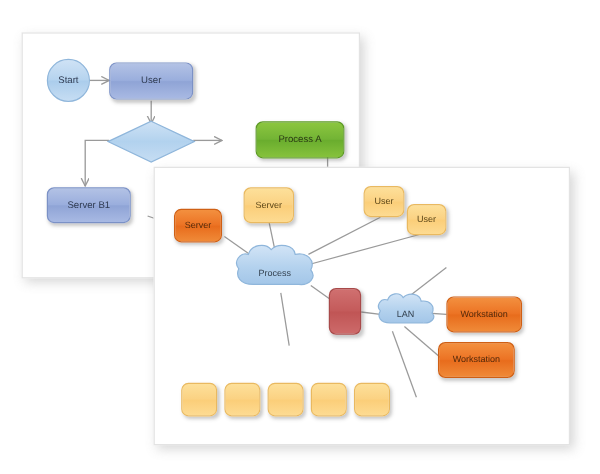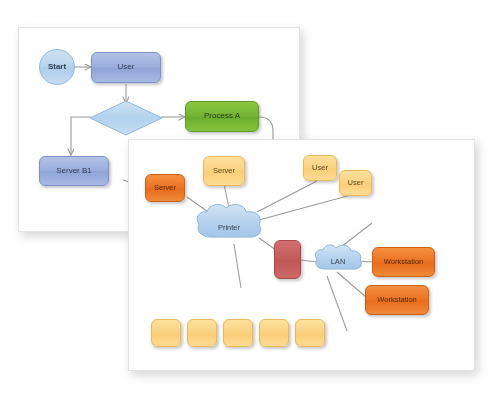--- a/index.html
+++ b/index.html
@@ -65,39 +65,39 @@
   }
   .lightblue {
     background: linear-gradient(to bottom, #cfe2f5 0%, #b6d4ef 48%, #abcdec 52%, #c6ddf3 100%);
     border: 1px solid #8fb6db;
     color: #2f3b52;
   }
   .green {
     background: linear-gradient(to bottom, #8cc63f 0%, #73b435 48%, #6aad2e 52%, #86c23c 100%);
     border: 1px solid #5d9a26;
     color: #2b3a14;
+    margin-left: 28px;
   }
   .orange {
     background: linear-gradient(to bottom, #f3903f 0%, #ec7324 48%, #e86c1c 52%, #f08a38 100%);
     border: 1px solid #cf5f14;
     color: #51290a;
   }
   .yellow {
     background: linear-gradient(to bottom, #fde09a 0%, #fbd283 48%, #fbce79 52%, #fddb92 100%);
     border: 1px solid #e9b960;
     color: #5b4618;
   }
   .red {
     background: linear-gradient(to bottom, #d07070 0%, #c45b5b 48%, #c05555 52%, #cd6a6a 100%);
     border: 1px solid #a84a4a;
     color: #3e1414;
   }
   .circle {
     border-radius: 50%;
-    font-weight: bold;
   }
   .diamond-wrap {
     position: absolute;
   }
   .label-float {
     position: absolute;
     display: flex;
     align-items: center;
     justify-content: center;
     color: #3a3a3a;
@@ -207,21 +207,21 @@
         <defs>
           <linearGradient id="cloudBlue" x1="0" y1="0" x2="0" y2="1">
             <stop offset="0%" stop-color="#d2e4f6"></stop>
             <stop offset="55%" stop-color="#b4d2ee"></stop>
             <stop offset="100%" stop-color="#a3c6e8"></stop>
           </linearGradient>
         </defs>
         <path d="M20,37 C9,37 5,30 8,24 C3,18 9,10 16,12 C18,4 30,2 35,8
                  C41,2 54,4 55,12 C65,10 72,17 68,25 C73,31 67,38 58,37 Z" fill="url(#cloudBlue)" stroke="#8fb6db" stroke-width="1"></path>
       </svg>
-      <span class="label-float cloud-label" style="left:0;top:4px;width:76px;height:46px;font-size:7.5px;">Printer</span>
+      <span class="label-float cloud-label" style="left:0;top:4px;width:76px;height:46px;font-size:7.5px;">Process</span>
     </div>
 
     <div class="node rect red" style="left:145px;top:100px;width:27px;height:39px;font-size:7.5px;">
       <span></span>
     </div>
 
     <div style="position:absolute;left:182px;top:102px;width:54px;height:34px;">
       <svg width="54" height="34" viewBox="0 0 54 34">
         <path d="M14,27 C6,27 3,22 6,17 C2,13 6,6 12,8 C14,2 22,1 25,6
                  C30,1 39,3 40,9 C47,8 52,13 49,19 C53,23 48,28 41,27 Z" fill="url(#cloudBlue)" stroke="#8fb6db" stroke-width="1"></path>

